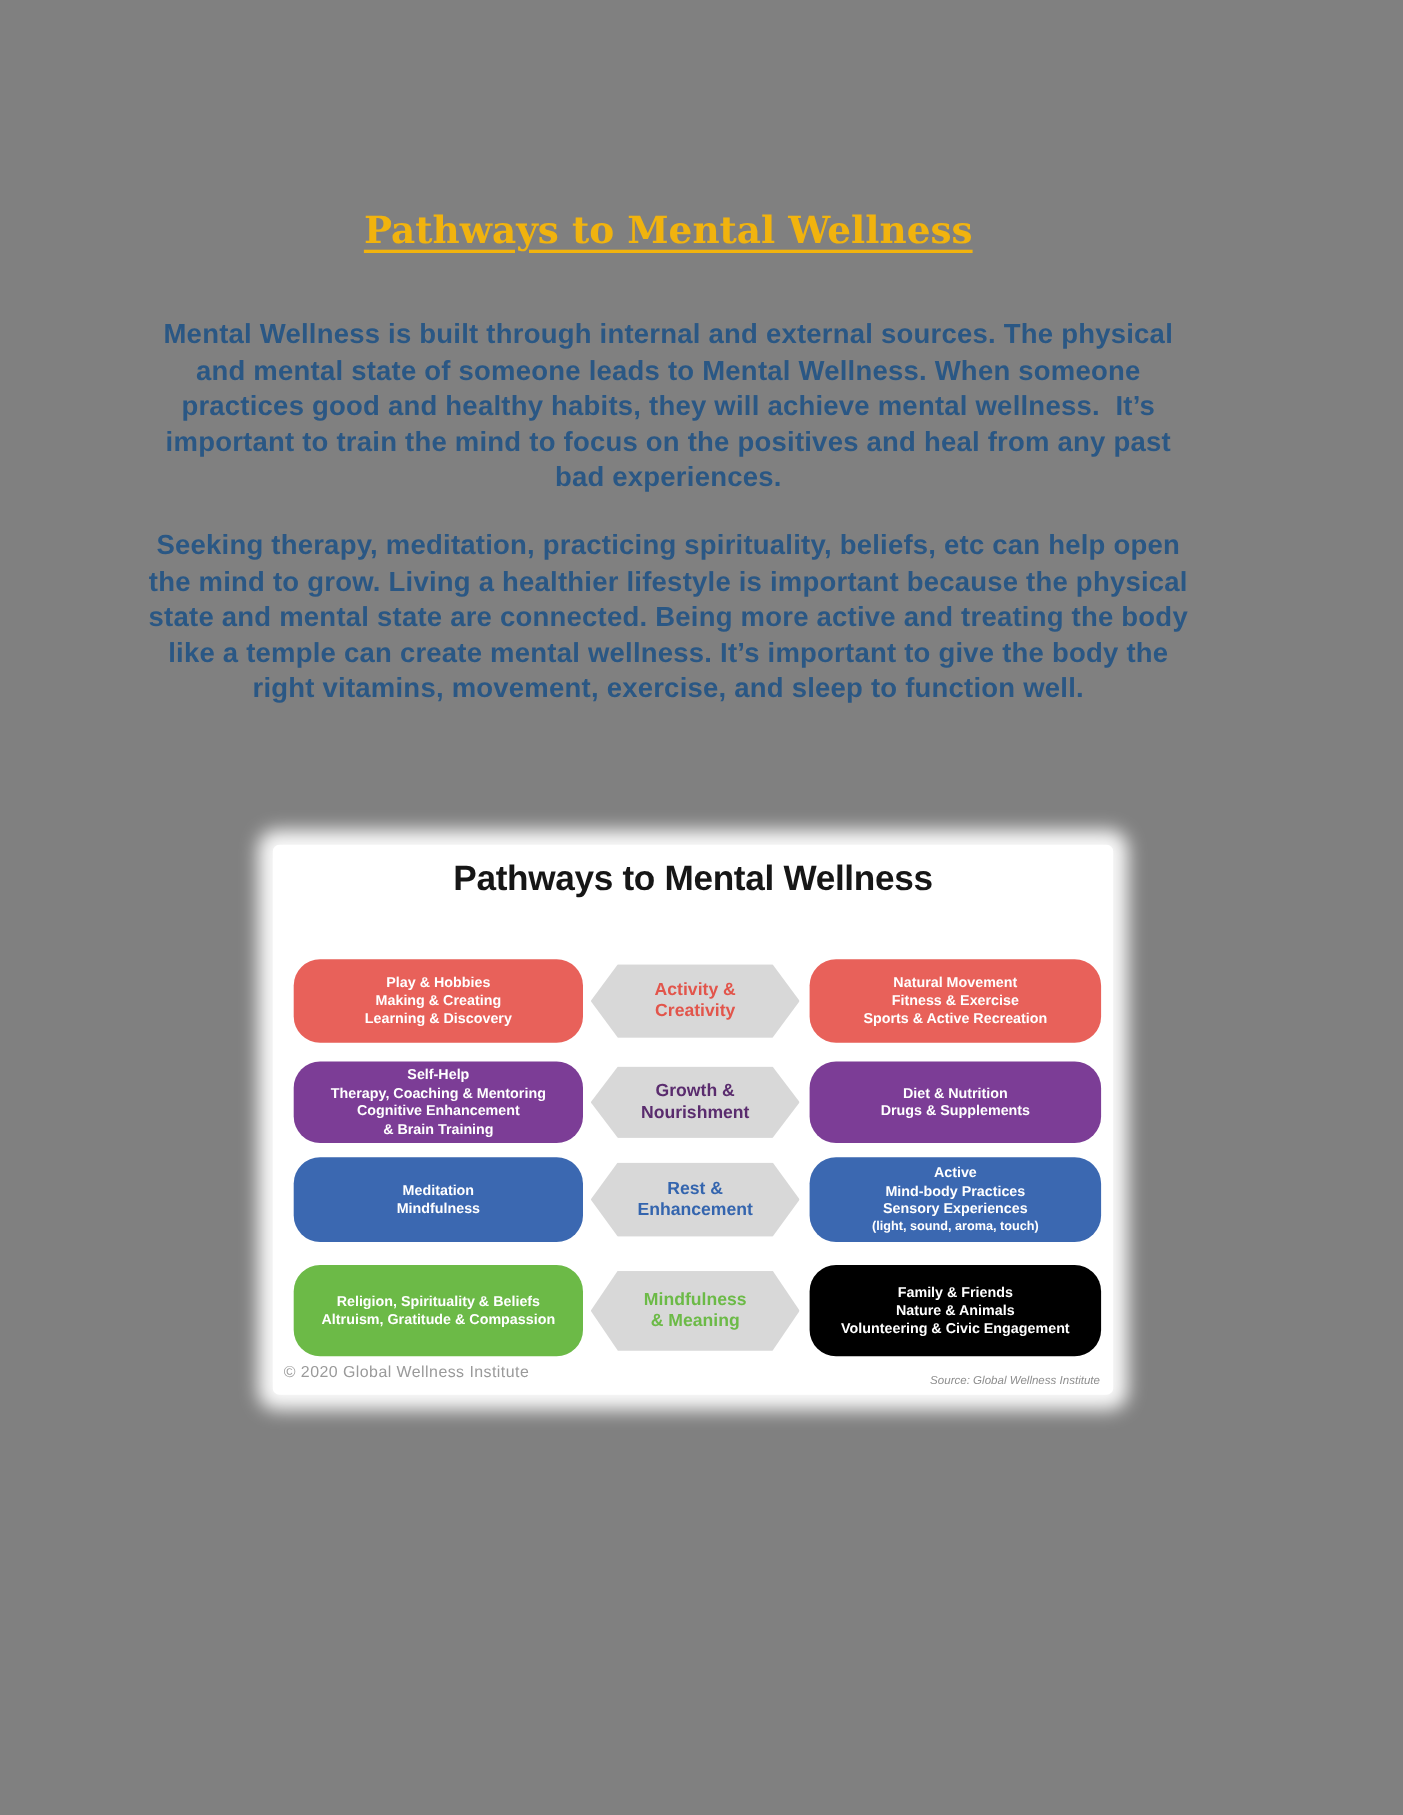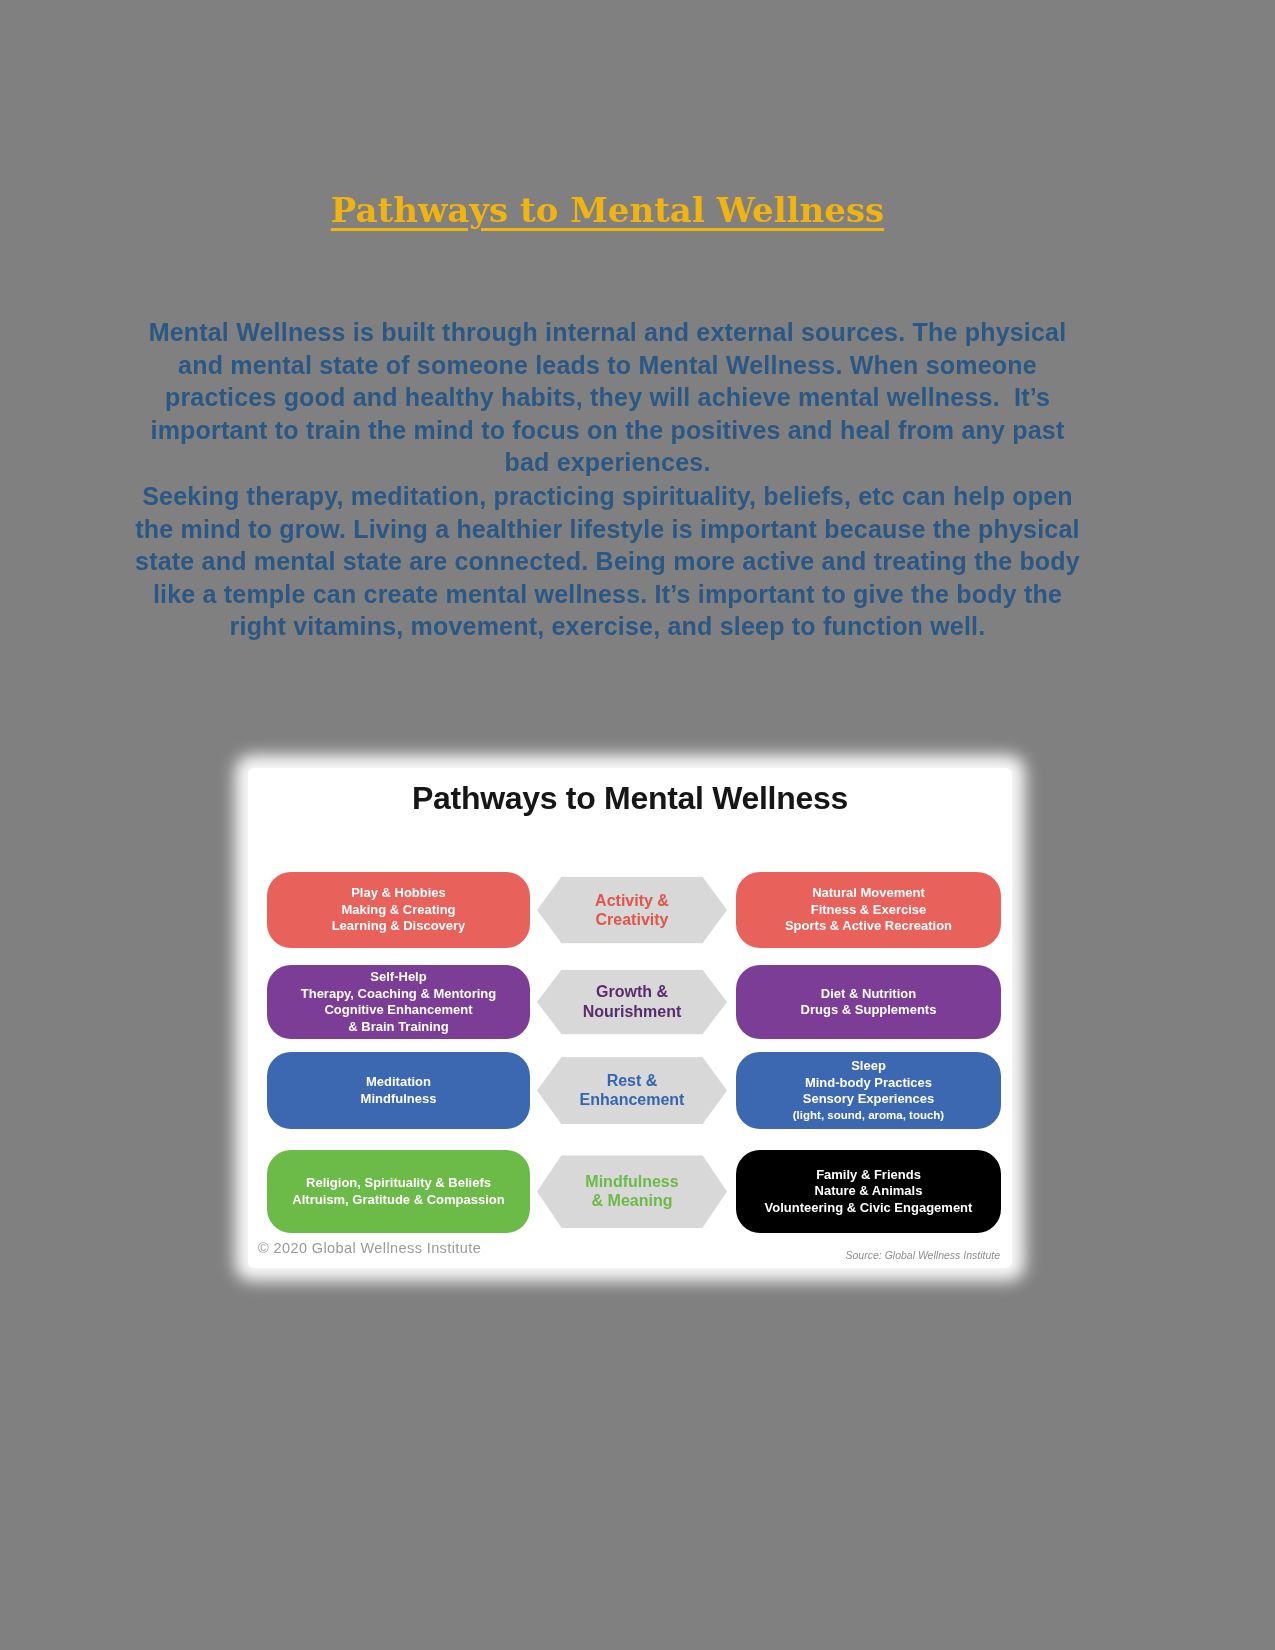--- a/index.html
+++ b/index.html
@@ -22,21 +22,21 @@
     text-decoration-thickness: 3px;
     text-underline-offset: 6px;
   }
   .para {
     position: absolute; left: 135px; width: 945px;
     margin: 0; text-align: center;
     font-weight: bold; font-size: 25px; line-height: 32.5px;
     letter-spacing: 0.2px;
     white-space: pre-wrap;
   }
-  .para-1 { top: 316px; }
+  .para-1 { top: 288px; }
   .para-2 { top: 480px; }
 
   
   .infographic {
     position: absolute; left: 248px; top: 768px;
     width: 764px; height: 500px;
     margin: 0;
     background: #ffffff;
     border-radius: 6px;
     box-shadow: 0 0 16px 13px rgba(255,255,255,0.95);
@@ -153,21 +153,21 @@
       <div class="line">Meditation</div>
       <div class="line">Mindfulness</div>
     </div>
     <div class="hex">
       <div class="hex-label" style="color: rgb(52, 101, 174);">
         <div>Rest &amp;</div>
         <div>Enhancement</div>
       </div>
     </div>
     <div class="box rbox" style="background-color: rgb(59, 104, 177);">
-      <div class="line">Sleep</div>
+      <div class="line">Active</div>
       <div class="line">Mind-body Practices</div>
       <div class="line">Sensory Experiences</div>
       <div class="line small">(light, sound, aroma, touch)</div>
     </div>
   </div>
 
   <div class="ig-row row-4">
     <div class="box lbox" style="background-color: rgb(108, 186, 71);">
       <div class="line">Religion, Spirituality &amp; Beliefs</div>
       <div class="line">Altruism, Gratitude &amp; Compassion</div>

